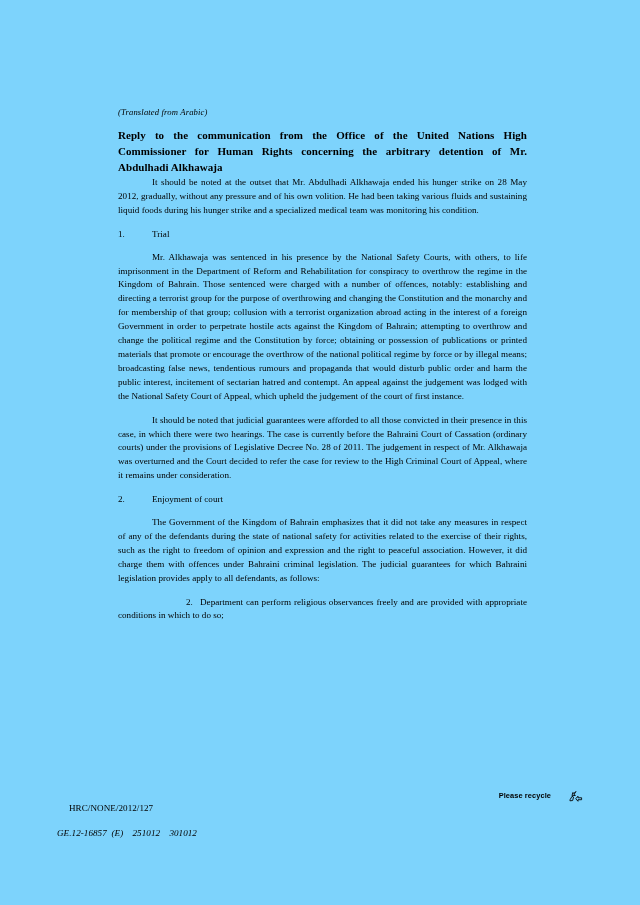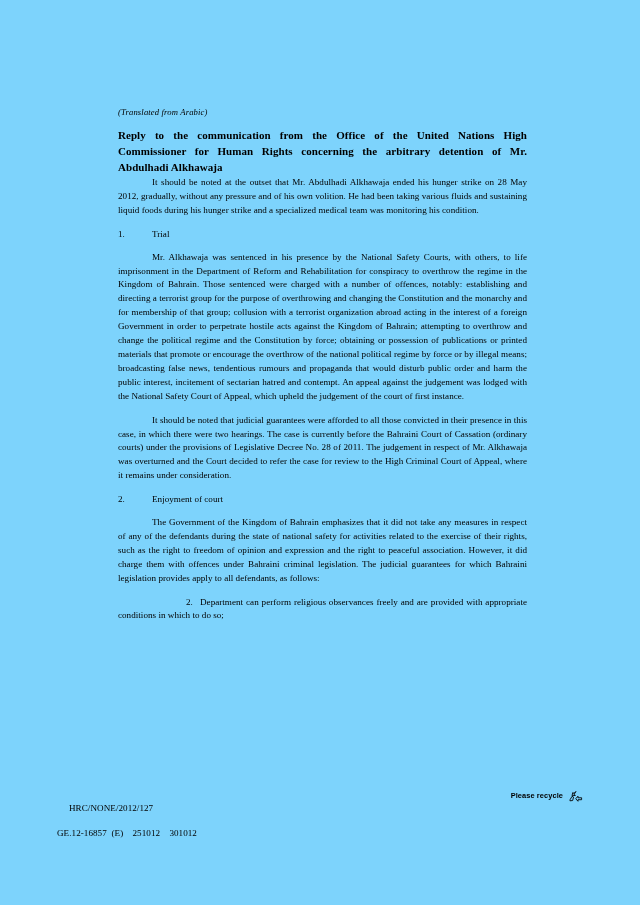--- a/index.html
+++ b/index.html
@@ -105,28 +105,29 @@
     line-height: 12.5px;
     letter-spacing: 0.05px;
     margin: 12px;
   }
   .footer-job {
     font-size: 9.1px;
     line-height: 12.5px;
     letter-spacing: 0.05px;
     margin: 0;
     white-space: pre;
+    font-style: italic;
   }
   .recycle {
     position: absolute;
     right: 0;
     top: 0;
     display: flex;
     align-items: center;
-    gap: 6px;
+    gap: 18px;
   }
   .recycle-text {
     font-size: 7.4px;
     font-weight: bold;
     font-family: "Liberation Sans", sans-serif;
     letter-spacing: 0.1px;
     line-height: 10px;
   }
   .recycle-icon {
     width: 14px;

